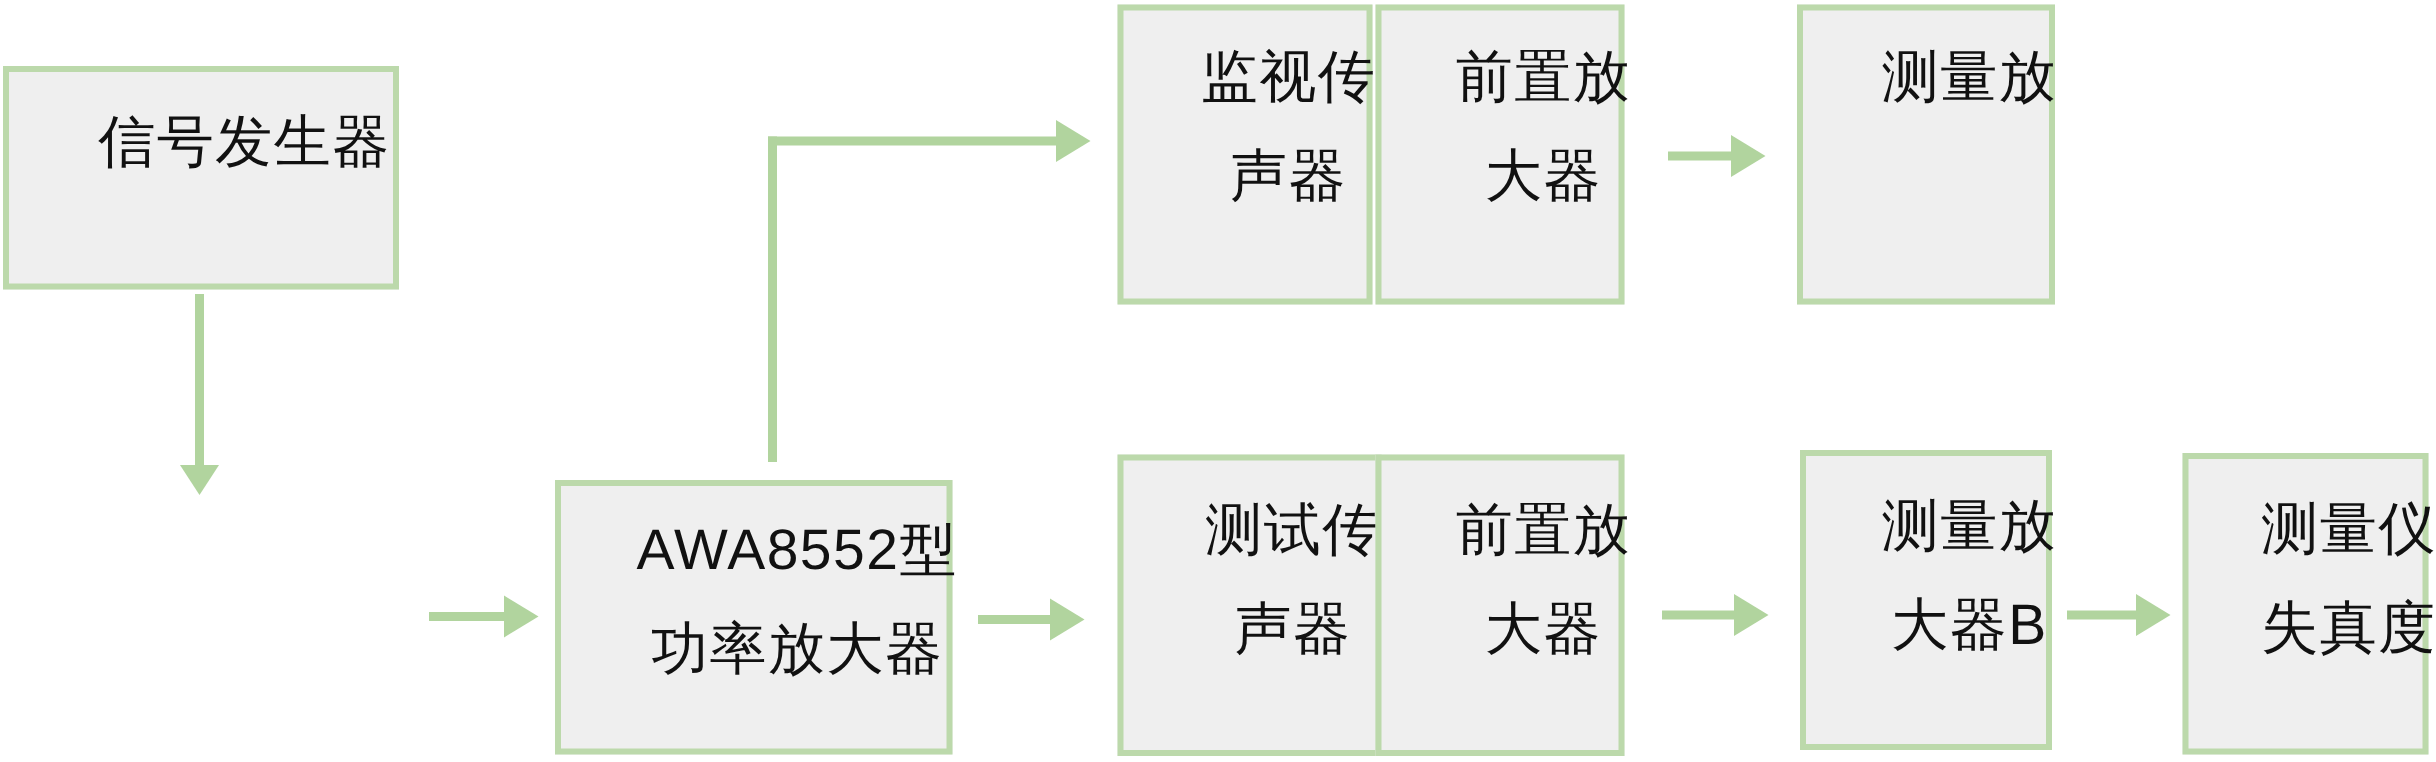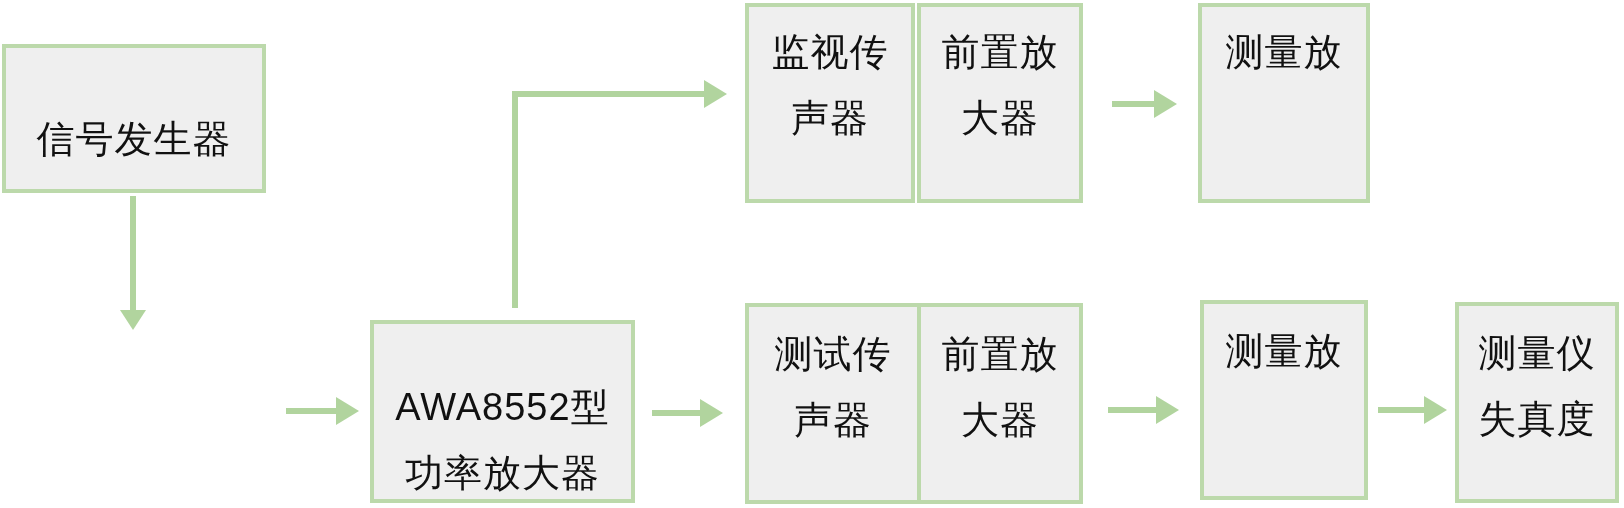--- a/index.html
+++ b/index.html
@@ -23,29 +23,30 @@
     border:4px solid var(--box-border);
     box-sizing:border-box;
     text-align:center;
   }
   .label{
     width:100%;
     font-size:38px;
     line-height:66px;
     letter-spacing:1px;
     white-space:nowrap;
+    padding-left:29px;
   }
   .line{display:block;}
   
   .n-signal     {left:2px;   top:44px;  width:264px; height:149px;}
-  .n-signal .label{padding-top:14px;margin-top:44px;}
+  .n-signal .label{padding-top:14px;}
   .n-power      {left:2px;   top:338px; width:264px; height:150px;}
   .n-power .label{padding-top:12px;}
   .n-awa        {left:370px; top:320px; width:265px; height:183px;}
-  .n-awa .label {padding-top:10px;margin-top:40px;}
+  .n-awa .label {padding-top:10px;}
   .n-monmic     {left:745px; top:3px;   width:170px; height:200px;}
   .n-preamp-t   {left:917px; top:3px;   width:166px; height:200px;}
   .n-measa      {left:1198px;top:3px;   width:172px; height:200px;}
   .n-monmic .label,.n-preamp-t .label,.n-measa .label{padding-top:12px;}
   .n-testmic    {left:745px; top:303px; width:176px; height:201px;}
   .n-preamp-b   {left:917px; top:303px; width:166px; height:201px;}
   .n-measb      {left:1200px;top:300px; width:168px; height:200px;}
   .n-dist       {left:1455px;top:302px; width:164px; height:201px;}
   .n-testmic .label,.n-preamp-b .label,.n-measb .label,.n-dist .label{padding-top:14px;}
   
@@ -127,20 +128,21 @@
   <div class="node n-preamp-b">
     <div class="label">
       <span class="line">前置放</span>
       <span class="line">大器</span>
     </div>
   </div>
 
   <div class="node n-measb">
     <div class="label">
       <span class="line">测量放</span>
+      <span class="line">大器B</span>
     </div>
   </div>
 
   <div class="node n-dist">
     <div class="label">
       <span class="line">测量仪</span>
       <span class="line">失真度</span>
     </div>
   </div>
 

